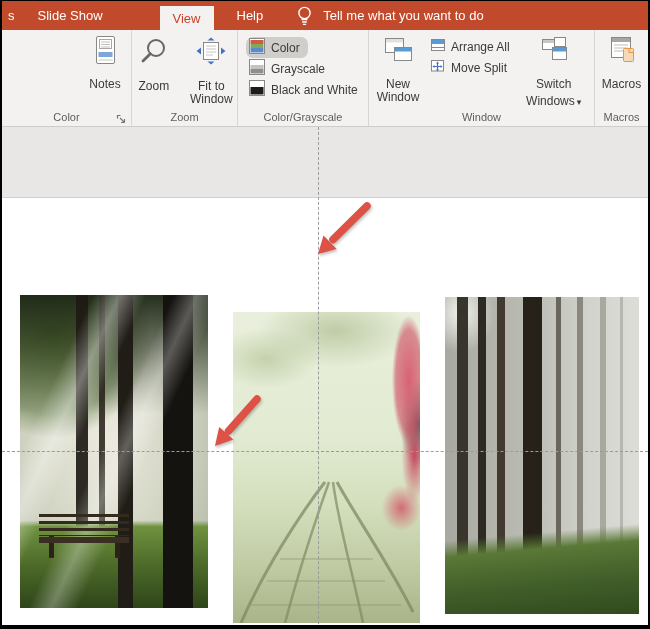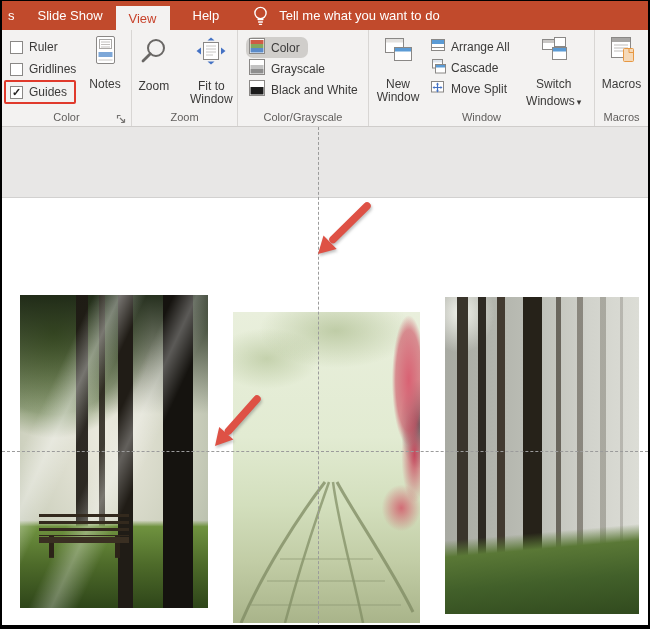--- a/index.html
+++ b/index.html
@@ -5,21 +5,21 @@
   * { margin:0; padding:0; box-sizing:border-box; }
   body { font-family:"Liberation Sans", sans-serif; }
   .screen { position:relative; width:650px; height:629px; background:#000; overflow:hidden; }
   .app { position:absolute; left:2px; top:1px; width:646px; height:624px; background:#f3f2f1; overflow:hidden; }
 
   
   .tabbar { position:absolute; top:0; left:0; right:0; height:29px; background:#c14a2c;
             display:flex; align-items:stretch; color:#fff; font-size:13px; }
   .tab { display:flex; align-items:center; padding:0 13px; cursor:default; white-space:nowrap; }
   .tab.partial { padding:0 10px 0 6px; }
-  .tab.active { background:#f3f2f1; color:#c8432c; margin-top:5px; }
+  .tab.active { background:#f3f2f1; color:#c8432c; margin-top:5px;margin-left:44px; }
   .tab-help { margin-left:10px; }
   .bulb { display:flex; align-items:center; margin-left:20px; }
   .tellme { display:flex; align-items:center; padding:0 10px; }
 
   
   .ribbon { position:absolute; top:29px; left:0; right:0; height:97px; background:#f3f2f1;
             border-bottom:1px solid #cfcdcb; display:flex; }
   .group { position:relative; border-right:1px solid #d8d6d4; height:100%; }
   .grouplabel { position:absolute; bottom:3px; left:0; right:0; text-align:center;
                 font-size:11px; color:#605e5c; white-space:nowrap; }
@@ -126,42 +126,20 @@
         <circle cx="8.5" cy="8" r="5.6" fill="none" stroke="#ffffff" stroke-width="1.4"></circle>
         <path d="M6 14.6 h5 M6.6 17 h3.8 M7.4 19.3 h2.2" stroke="#ffffff" stroke-width="1.3" fill="none" stroke-linecap="round"></path>
       </svg>
     </span>
     <span class="tellme">Tell me what you want to do</span>
   </div>
 
   <div class="ribbon">
 
     <div class="group g-show">
-      <div class="cbcol">
-        <label class="cbrow">
-          <span class="cb">
-                <span></span>
-              </span>
-          <span>Ruler</span>
-        </label>
-        <label class="cbrow">
-          <span class="cb">
-                <span></span>
-              </span>
-          <span>Gridlines</span>
-        </label>
-        <div class="red-ring">
-          <label class="cbrow">
-            <span class="cb">
-                  <span>✓</span>
-                </span>
-            <span>Guides</span>
-          </label>
-        </div>
-      </div>
       <div class="bigbtn notes-btn">
         <span>
           <svg width="28" height="30" viewBox="0 0 28 30">
             <rect x="5.5" y="1.5" width="18" height="27" rx="1.5" fill="#ffffff" stroke="#8a8886"></rect>
             <rect x="8.5" y="4.5" width="12" height="9" fill="#ffffff" stroke="#aaa8a6"></rect>
             <path d="M10 7 h9 M10 9.5 h9 M10 12 h9" stroke="#c2c0be" stroke-width="1"></path>
             <rect x="7.5" y="17" width="14" height="5" fill="#7da7d8"></rect>
             <path d="M7.5 25 h14" stroke="#c8c6c4" stroke-width="1"></path>
           </svg>
         </span>
@@ -255,31 +233,20 @@
       <div class="smallcol">
         <div class="smrow">
           <span>
             <svg width="16" height="16" viewBox="0 0 16 16">
               <rect x="1.5" y="2.5" width="13" height="11" fill="#ffffff" stroke="#8a8886"></rect>
               <rect x="2" y="3" width="12" height="4" fill="#5b9bd5"></rect>
               <path d="M1.5 10.5 h13" stroke="#8a8886" stroke-width="1"></path>
             </svg>
           </span>
           <span>Arrange All</span>
-        </div>
-        <div class="smrow">
-          <span>
-            <svg width="16" height="16" viewBox="0 0 16 16">
-              <rect x="2.5" y="1.5" width="10" height="8.5" fill="#ffffff" stroke="#8a8886"></rect>
-              <rect x="3" y="2" width="9" height="2.5" fill="#dfe6ee"></rect>
-              <rect x="5.5" y="6.5" width="10" height="8.5" fill="#ffffff" stroke="#8a8886"></rect>
-              <rect x="6" y="7" width="9" height="2.5" fill="#5b9bd5"></rect>
-            </svg>
-          </span>
-          <span>Cascade</span>
         </div>
         <div class="smrow">
           <span>
             <svg width="16" height="16" viewBox="0 0 16 16">
               <rect x="1.5" y="2.5" width="12" height="10.5" fill="#ffffff" stroke="#8a8886"></rect>
               <path d="M7.5 5 v7 M4 8.5 h7" stroke="#4472c4" stroke-width="1.2"></path>
               <polygon points="7.5,3.5 6,5.5 9,5.5" fill="#4472c4"></polygon>
               <polygon points="7.5,13.5 6,11.5 9,11.5" fill="#4472c4"></polygon>
               <polygon points="2.5,8.5 4.5,7 4.5,10" fill="#4472c4"></polygon>
               <polygon points="12.5,8.5 10.5,7 10.5,10" fill="#4472c4"></polygon>

